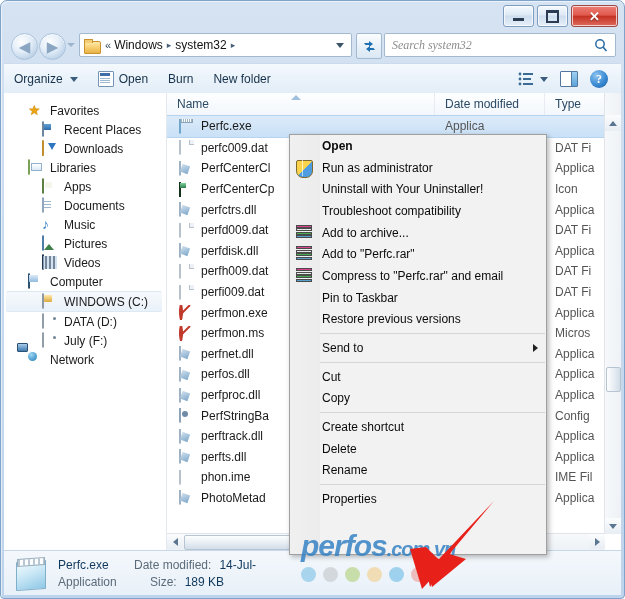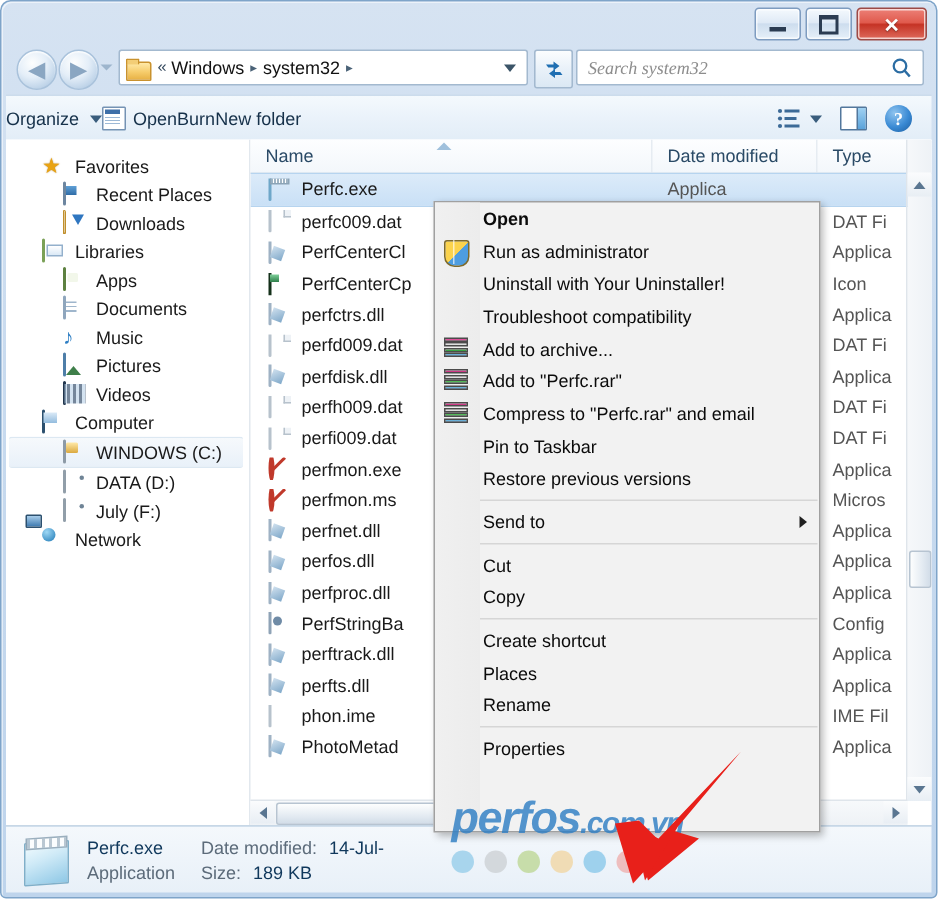--- a/index.html
+++ b/index.html
@@ -145,21 +145,21 @@
   
   #cmdbar {
     position:absolute; left:3px; top:62px; right:3px; height:30px;
     background: linear-gradient(180deg,#f4f9fd 0%, #eaf2fa 50%, #e2edf7 100%);
     border-top:1px solid #ccdcec;
     border-bottom:1px solid #b9cde0;
     display:flex; align-items:center;
   }
   .cmditem {
     display:flex; align-items:center; gap:5px;
-    padding: 0 0; height:24px; font-size:12px; color:#16314a;
+    padding: 0 10px; height:24px; font-size:12px; color:#16314a;
     white-space:nowrap;
   }
   .cmddrop {
     width:0;height:0;border-left:4px solid transparent;border-right:4px solid transparent;
     border-top:5px solid #3a5d7d; margin-left:2px;
   }
   .openicon {
     width:14px;height:14px; border:1px solid #7593b4; background:#fff;
     position:relative; border-radius:1px;
   }
@@ -365,21 +365,21 @@
     background: repeating-linear-gradient(90deg,#b9c7d2 0 2px, #fbfdfe 2px 5px);
     border:1px solid #9bafbe; transform: skewY(-4deg);
   }
   #detail-text { margin-left:10px; display:flex; flex-direction:column; gap:3px; }
   .drow { display:flex; align-items:center; font-size:12px; }
   .dname { color:#10385c; width:76px; }
   .dsub { color:#5c6b7a; width:76px; }
   .dlabel { color:#5c6b7a; }
   .dvalue { color:#10385c; }
   .dgap { width:8px; }
-  .dsize-label { color:#5c6b7a; }
+  .dsize-label { color:#5c6b7a; margin-left:16px;}
 
   
   #ctxmenu {
     position:absolute;
     left:288px; top:133px; width:258px; height:421px;
     background:#f2f2f2;
     border:1px solid #a0a0a0;
     box-shadow: 2px 2px 5px rgba(0,0,0,.28);
     box-sizing:border-box;
     z-index:40;
@@ -867,21 +867,21 @@
     <div class="mi">
       <span>Copy</span>
     </div>
 
     <div class="msep"></div>
 
     <div class="mi">
       <span>Create shortcut</span>
     </div>
     <div class="mi">
-      <span>Places</span>
+      <span>Delete</span>
     </div>
     <div class="mi">
       <span>Rename</span>
     </div>
 
     <div class="msep"></div>
 
     <div class="mi">
       <span>Properties</span>
     </div>

